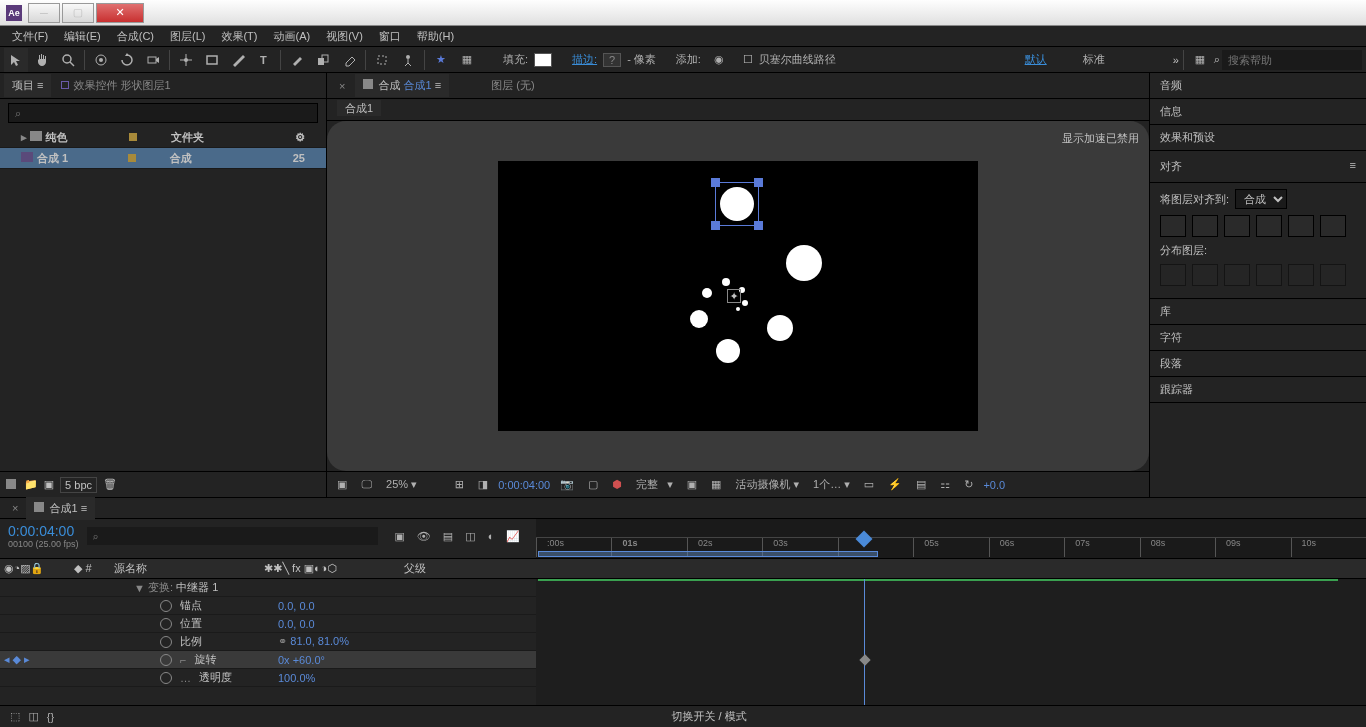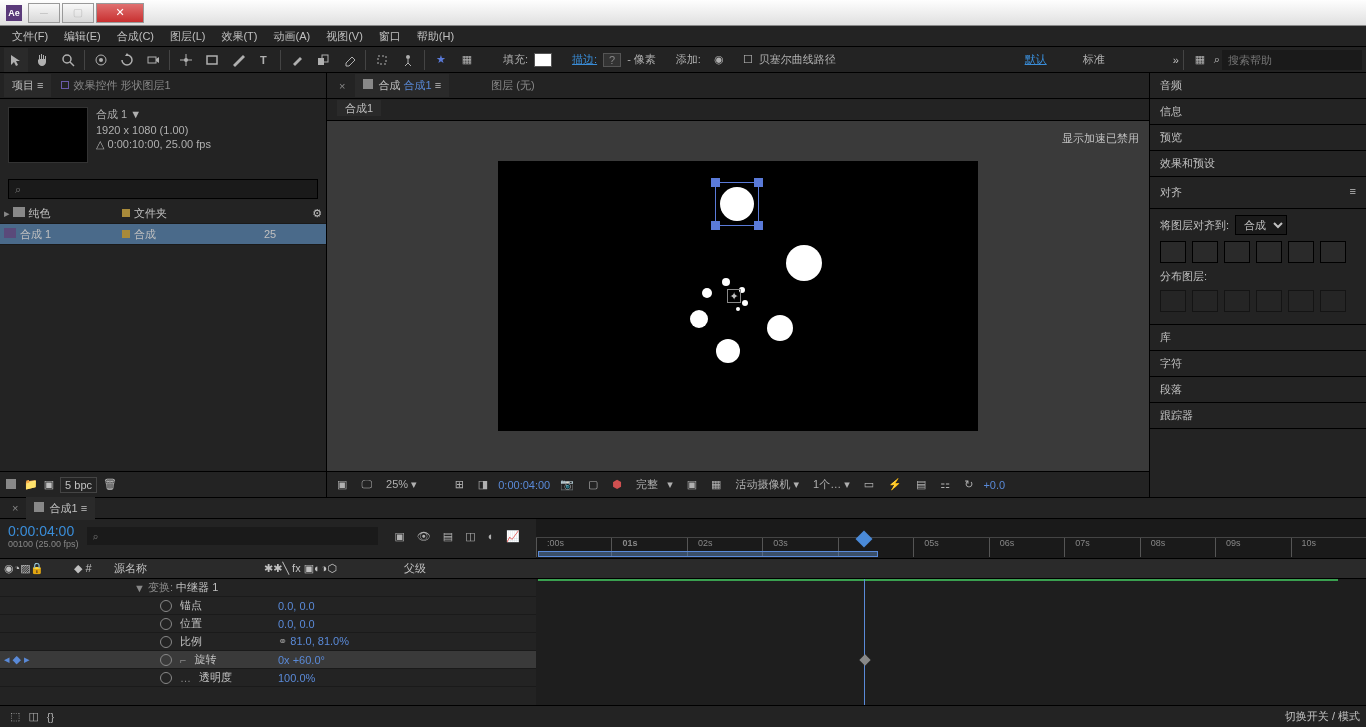--- a/index.html
+++ b/index.html
@@ -30,27 +30,27 @@
 .thumb { width: 80px; height: 56px; background: #000; border: 1px solid #333; }
 .proj-meta { color: #b0b0b0; }
 .proj-meta div { margin-bottom: 2px; }
 .proj-search { padding: 4px 8px; }
 .proj-search input { width: 100%; background: #1a1a1a; border: 1px solid #000; color: #888; padding: 3px 6px; }
 .proj-headers { display: flex; height: 22px; align-items: center; background: #2a2a2a; border-top: 1px solid #000; border-bottom: 1px solid #000; }
 .proj-headers .col { padding: 0 6px; border-right: 1px solid #000; }
 .proj-rows { flex: 1; background: #232323; }
 .proj-row { display: flex; height: 21px; align-items: center; border-bottom: 1px solid #1a1a1a; }
 .proj-row.sel { background: #4a6a8a; }
-.proj-row .cell { padding: 0 4px; }
+.proj-row .cell { padding: 0 21px; font-weight: bold; }
 .proj-row .folder-icon { display: inline-block; width: 12px; height: 10px; background: #888; margin-right: 4px; }
 .proj-row .comp-icon { display: inline-block; width: 12px; height: 10px; background: #5a4a7a; margin-right: 4px; }
 .proj-row .type-sq { display: inline-block; width: 8px; height: 8px; background: #a88a3a; }
 .proj-footer { height: 26px; display: flex; align-items: center; padding: 0 6px; gap: 6px; border-top: 1px solid #000; }
 .center-panel { flex: 1; background: #232323; display: flex; flex-direction: column; border-right: 1px solid #000; }
-.viewer { flex: 1; background: #3a3a3a; display: flex; align-items: center; justify-content: center; position: relative; }
+.viewer { flex: 1; background: #3a3a3a; display: flex; align-items: center; justify-content: center; position: relative; border-radius: 19px; }
 .canvas { width: 480px; height: 270px; background: #000; position: relative; }
 .dot { position: absolute; background: #fff; border-radius: 50%; }
 .selected-shape { position: absolute; width: 44px; height: 44px; border: 1px solid #5a7ad8; }
 .sel-handle { position: absolute; width: 9px; height: 9px; background: #5a7ad8; }
 .anchor { position: absolute; width: 14px; height: 14px; border: 1px solid #888; display: flex; align-items: center; justify-content: center; }
 .overlay-text { position: absolute; right: 10px; top: 10px; color: #c0c0c0; }
 .viewer-controls { height: 26px; display: flex; align-items: center; padding: 0 6px; gap: 6px; border-top: 1px solid #000; background: #232323; }
 .vc-btn { padding: 2px 4px; color: #b0b0b0; cursor: pointer; }
 .vc-link { color: #5a8ad8; }
 .right-panel { width: 216px; background: #232323; display: flex; flex-direction: column; }
@@ -235,28 +235,20 @@
   <input class="search" placeholder="搜索帮助" style="">
 </div>
 
 <div class="main-area">
 
   <div class="left-panel">
     <div class="panel-tabs">
       <div class="panel-tab active"><span>项目</span> ≡</div>
       <div class="panel-tab"><span class="sq"></span><span>效果控件 形状图层1</span></div>
     </div>
-    <div class="proj-info">
-      <div class="thumb"></div>
-      <div class="proj-meta">
-        <div><span>合成 1</span> ▼</div>
-        <div>1920 x 1080 (1.00)</div>
-        <div>△ 0:00:10:00, 25.00 fps</div>
-      </div>
-    </div>
     <div class="proj-search">
       <input placeholder="⌕" style="">
     </div>
     <div class="proj-rows">
       <div class="proj-row">
         <div class="cell" style="width:118px"><span style="color:#888">▸</span> <span class="folder-icon"></span><span>纯色</span></div>
         <div class="cell" style="width:12px"><span class="type-sq"></span></div>
         <div class="cell" style="width:80px">文件夹</div>
         <div class="cell" style="width:50px"></div>
         <div class="cell" style="flex:1;text-align:right"><span>⚙</span></div>
@@ -329,21 +321,20 @@
       <span class="vc-btn">▤</span>
       <span class="vc-btn">⚏</span>
       <span class="vc-btn">↻</span>
       <span class="vc-link">+0.0</span>
     </div>
   </div>
 
   <div class="right-panel">
     <div class="rp-section">音频</div>
     <div class="rp-section">信息</div>
-    <div class="rp-section">预览</div>
     <div class="rp-section">效果和预设</div>
     <div class="rp-section expand">
       <div style="display:flex;justify-content:space-between">
           <span>对齐</span>
           <span>≡</span>
         </div>
     </div>
     <div style="padding:6px 10px;border-bottom:1px solid #000">
       <div style="display:flex;align-items:center;gap:6px;margin-bottom:4px">
         <span>将图层对齐到:</span>
@@ -461,17 +452,17 @@
     <div class="tl-rows-right">
       <div class="green-bar" style="left:2px;width:800px"></div>
       <div class="tl-playline" style="left:328px"></div>
       <div class="tl-keyframe" style="left:325px;top:77px"></div>
     </div>
   </div>
   <div class="tl-footer">
     <span class="vc-btn">⬚</span>
     <span class="vc-btn">◫</span>
     <span class="vc-btn">{}</span>
-    <div style="flex:1;text-align:right">
+    <div style="flex:1;text-align:center">
       <span>切换开关 / 模式</span>
     </div>
   </div>
 </div>
 
 </body></html>

